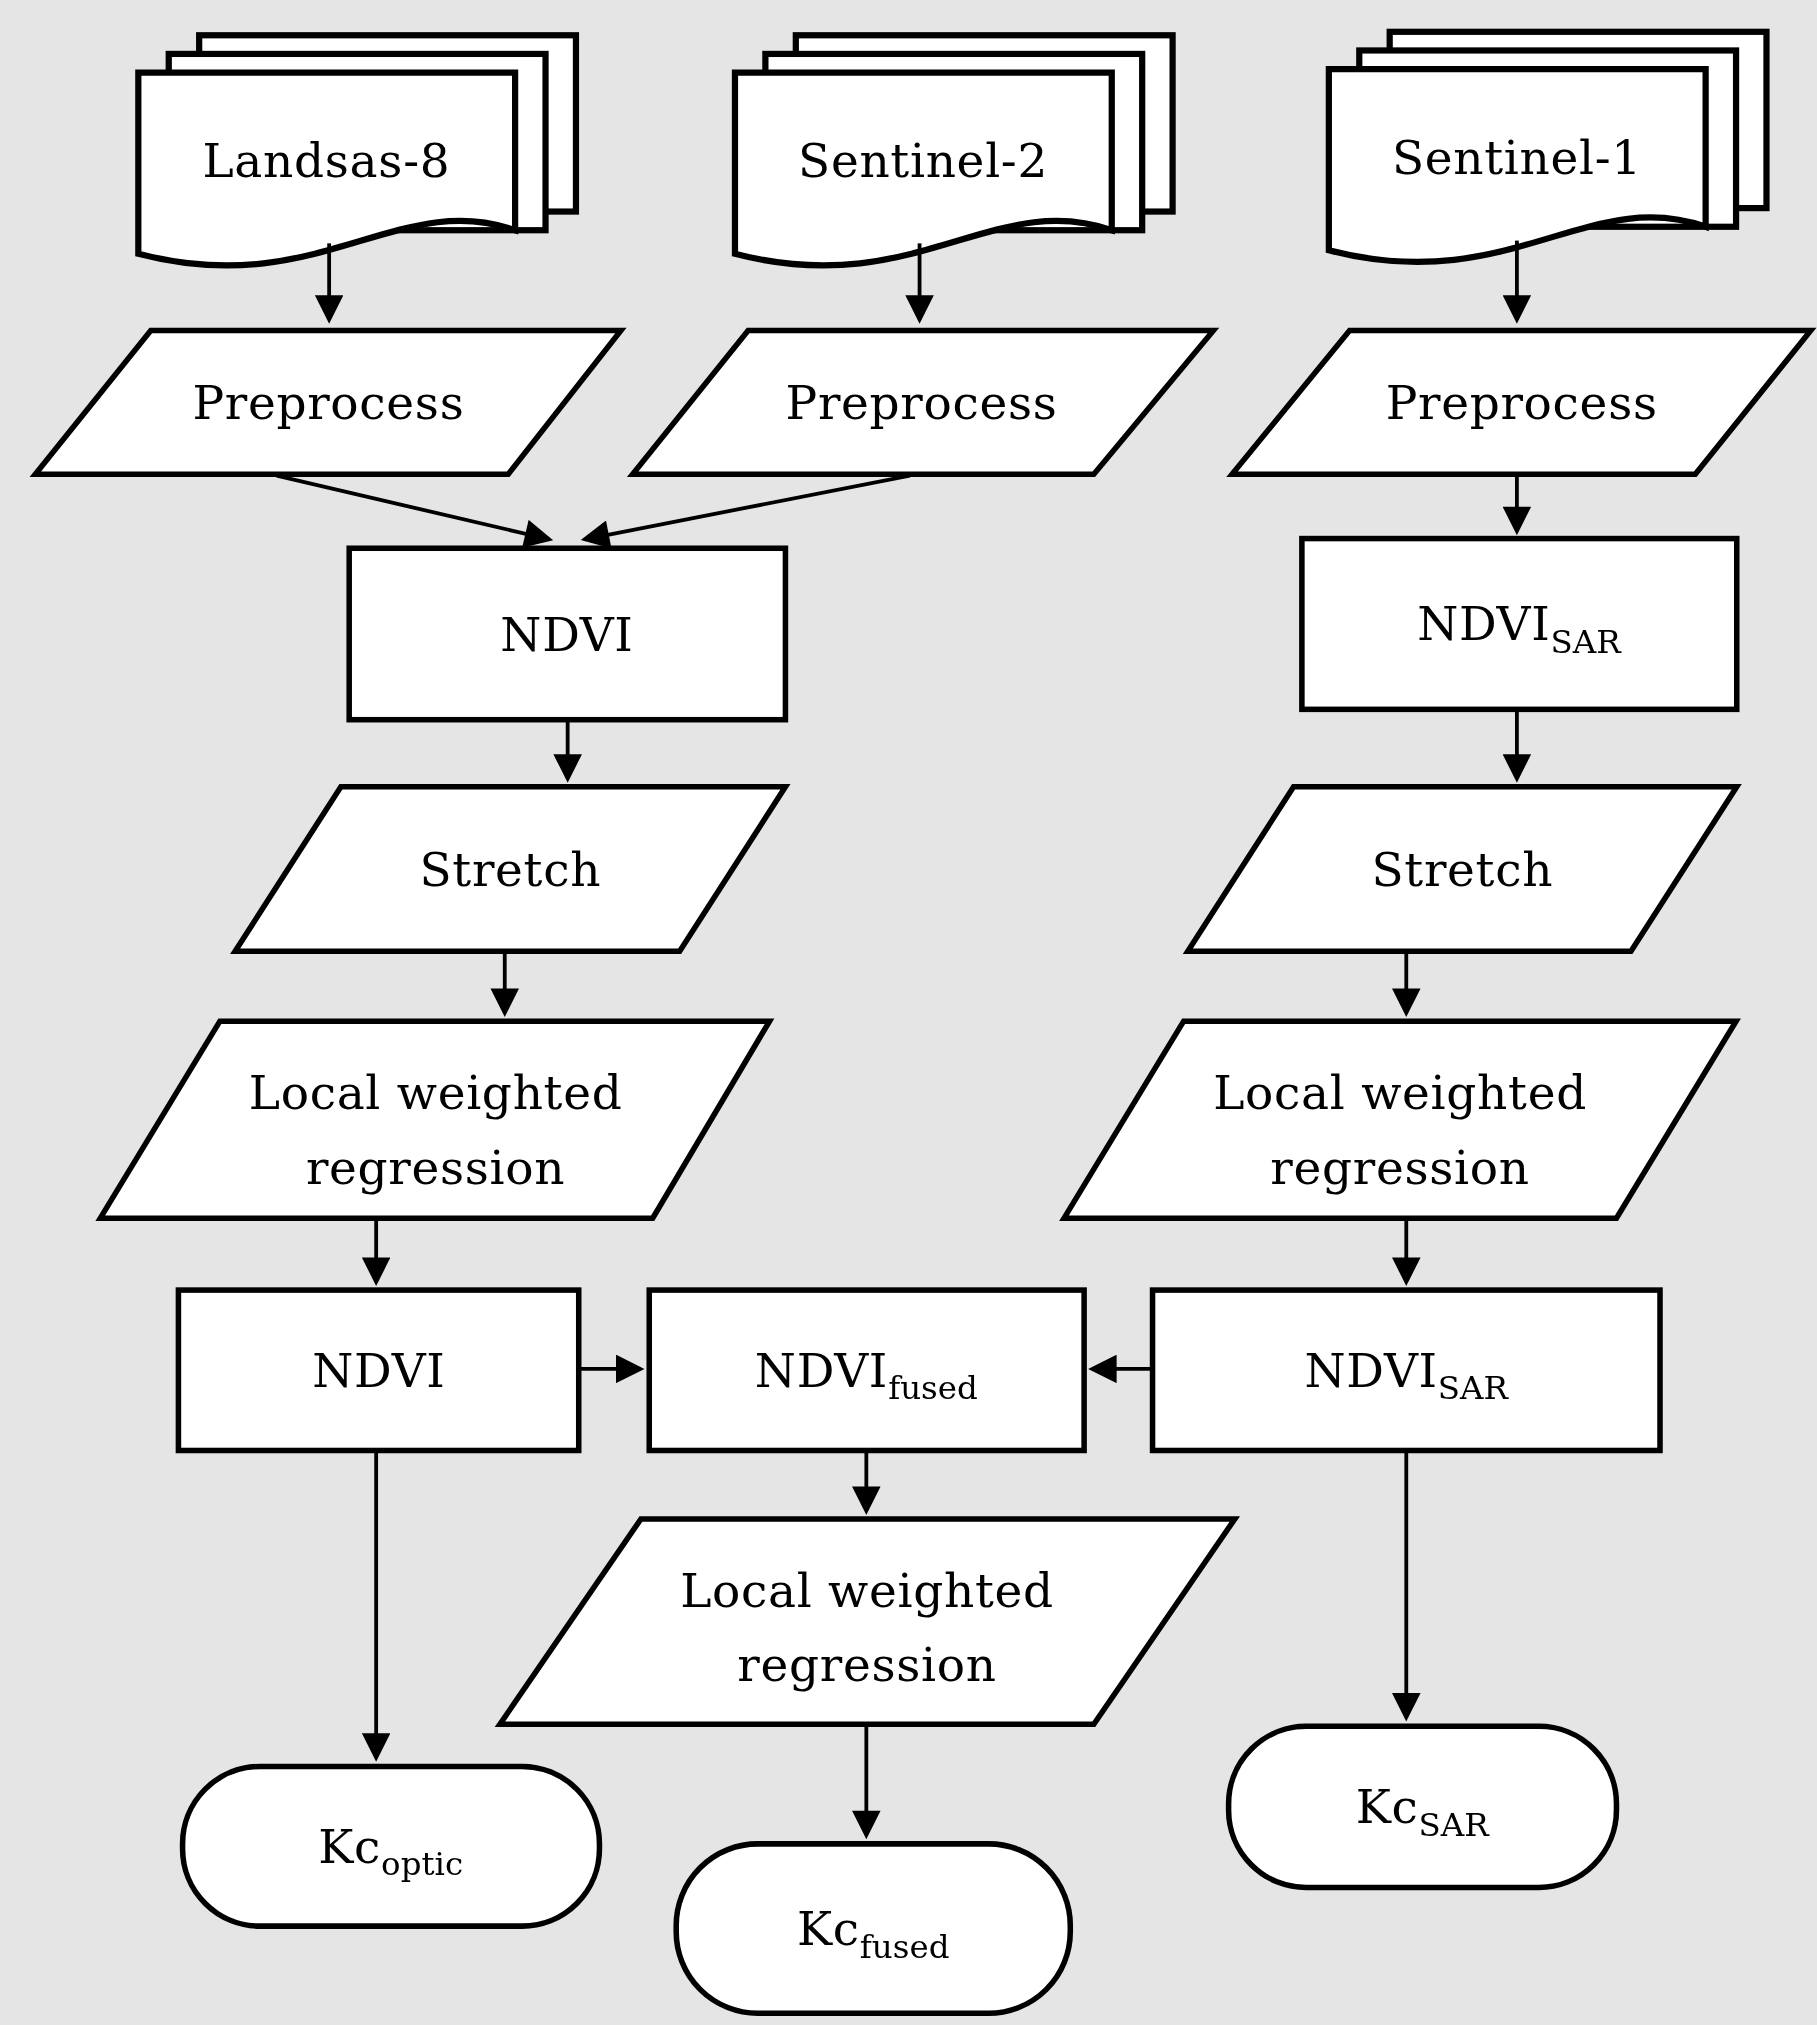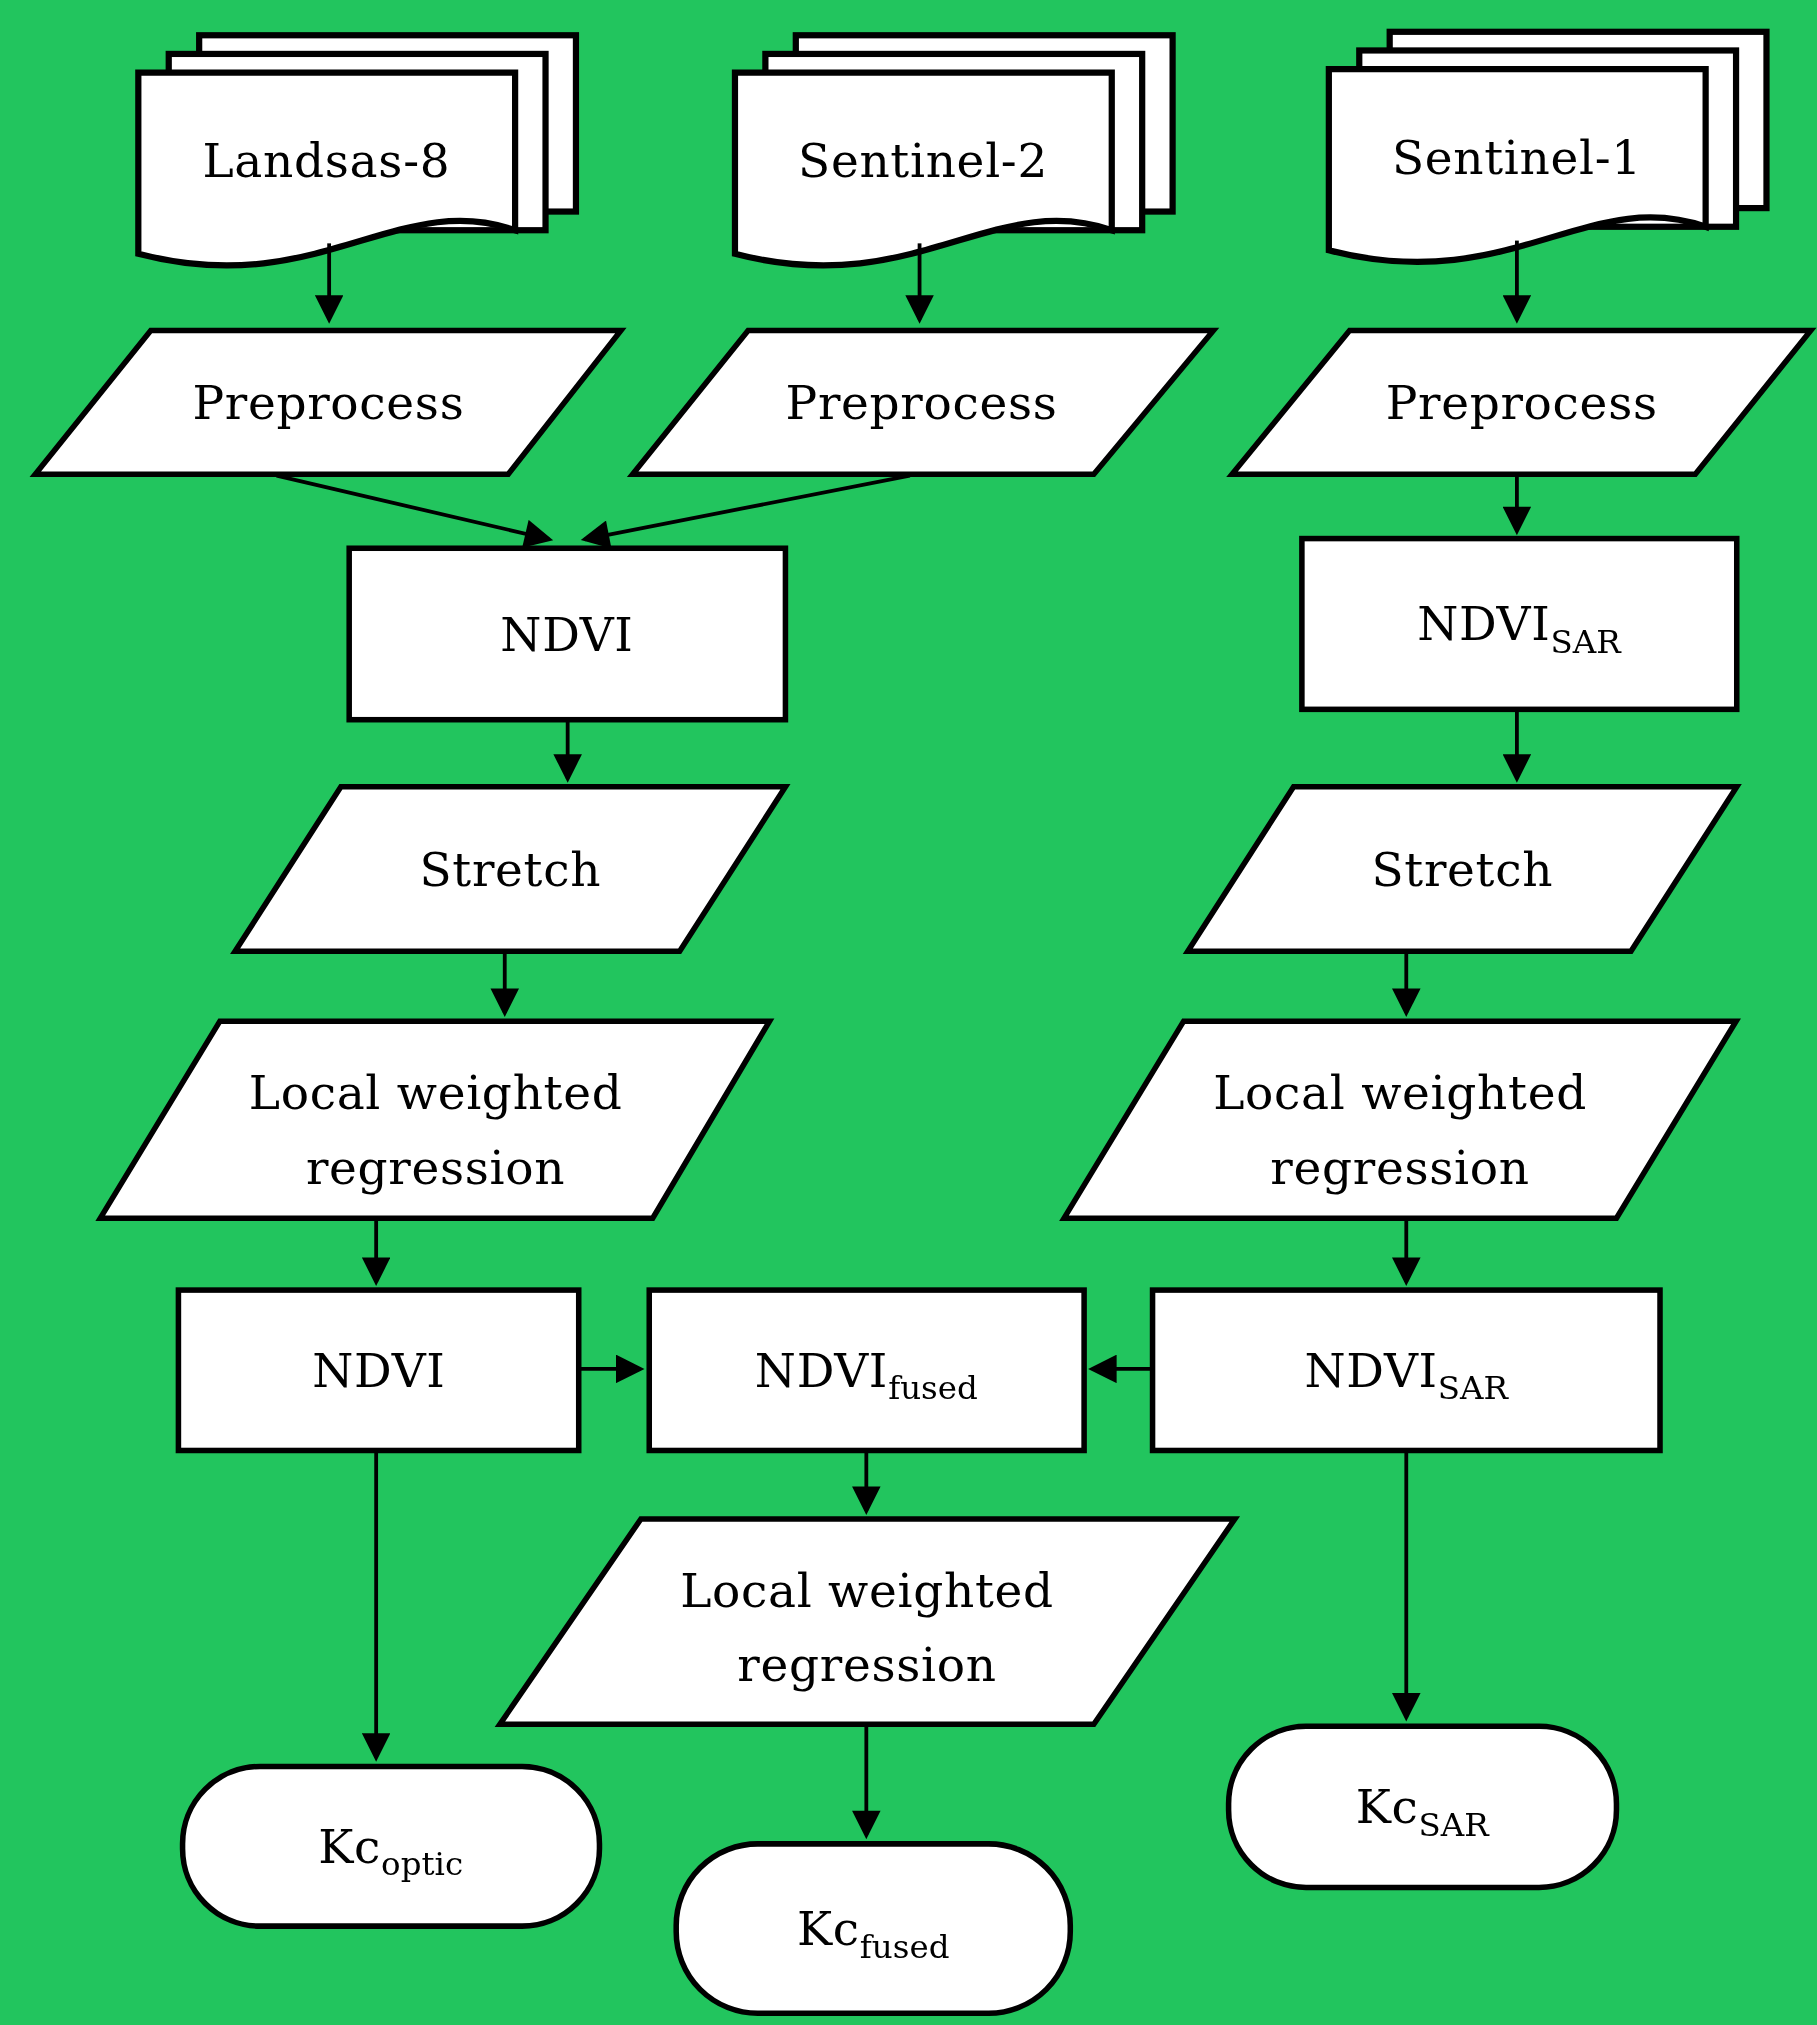--- a/index.html
+++ b/index.html
@@ -1,21 +1,21 @@
 <!DOCTYPE html>
 <html style="font-size:11px"><head>
 <meta charset="utf-8">
 <title>Flowchart</title>
 <style>
   html, body { margin: 0; padding: 0; background: #ffffff; }
   #canvas {
     position: relative;
     width: 1817px;
     height: 2025px;
-    background: #22c55e;
+    background: #e5e5e5;
     font-family: "DejaVu Serif", "Liberation Serif", serif;
   }
   svg { display: block; width: 1817px; height: 2025px; }
   .shape {
     fill: #ffffff;
     stroke: #000000;
     stroke-width: 8;
   }
   .docpage {
     fill: #ffffff;

